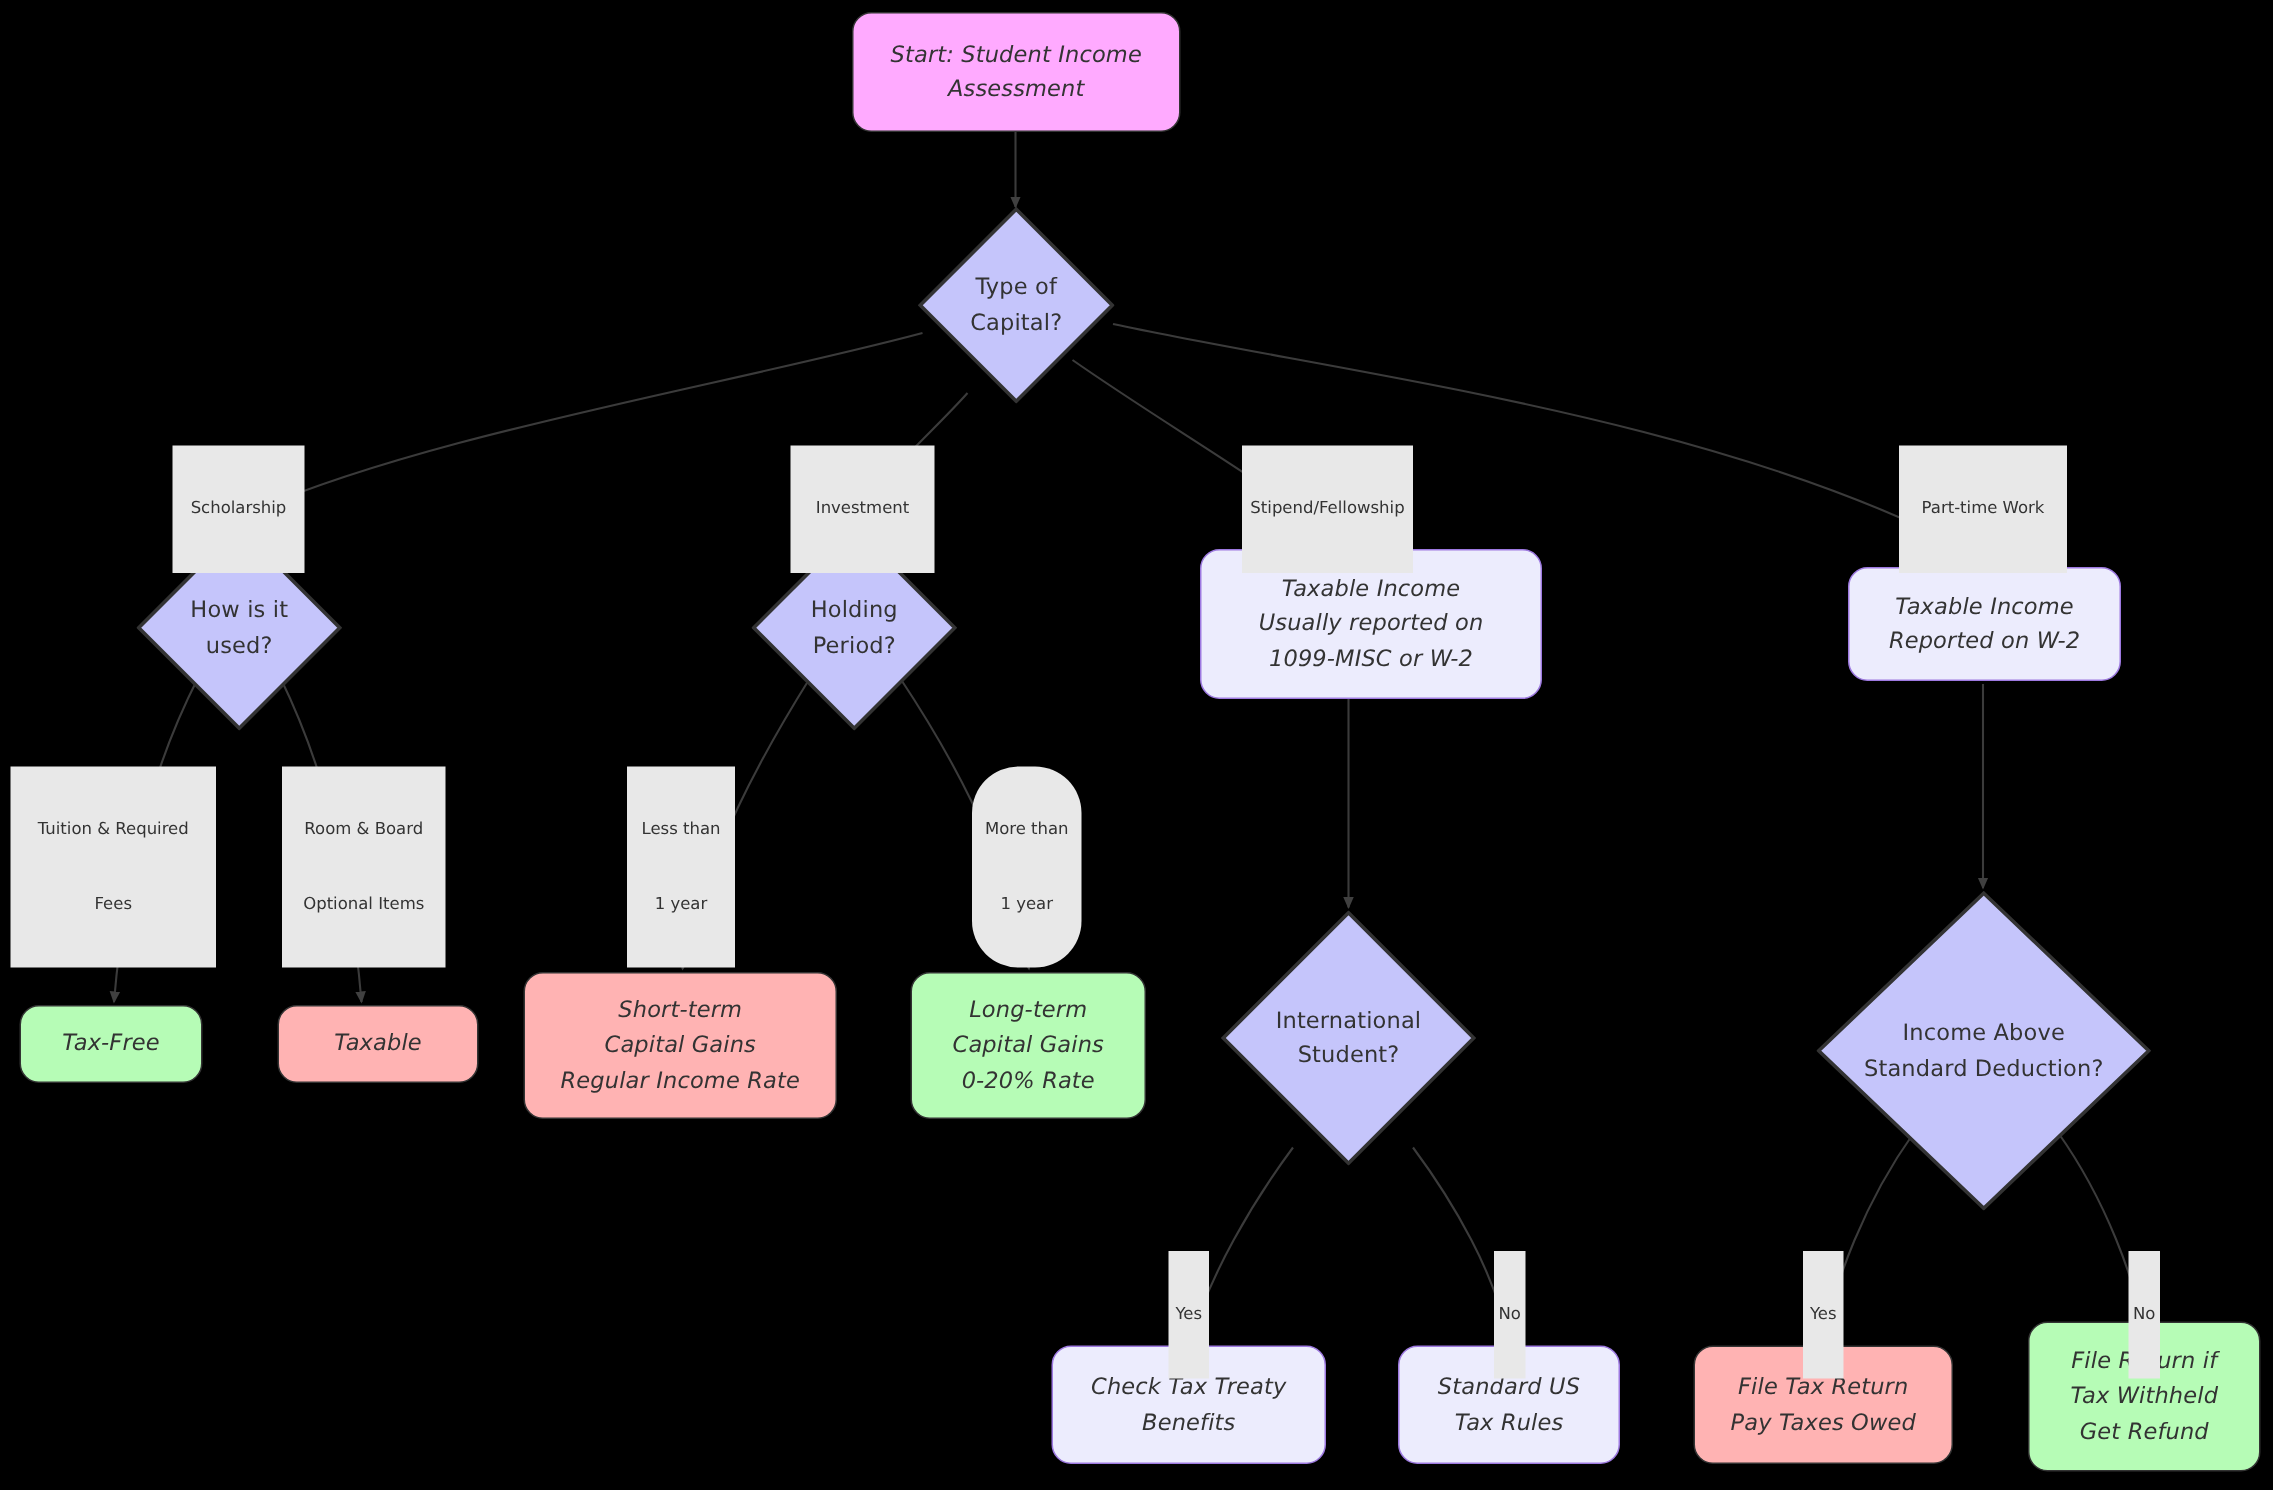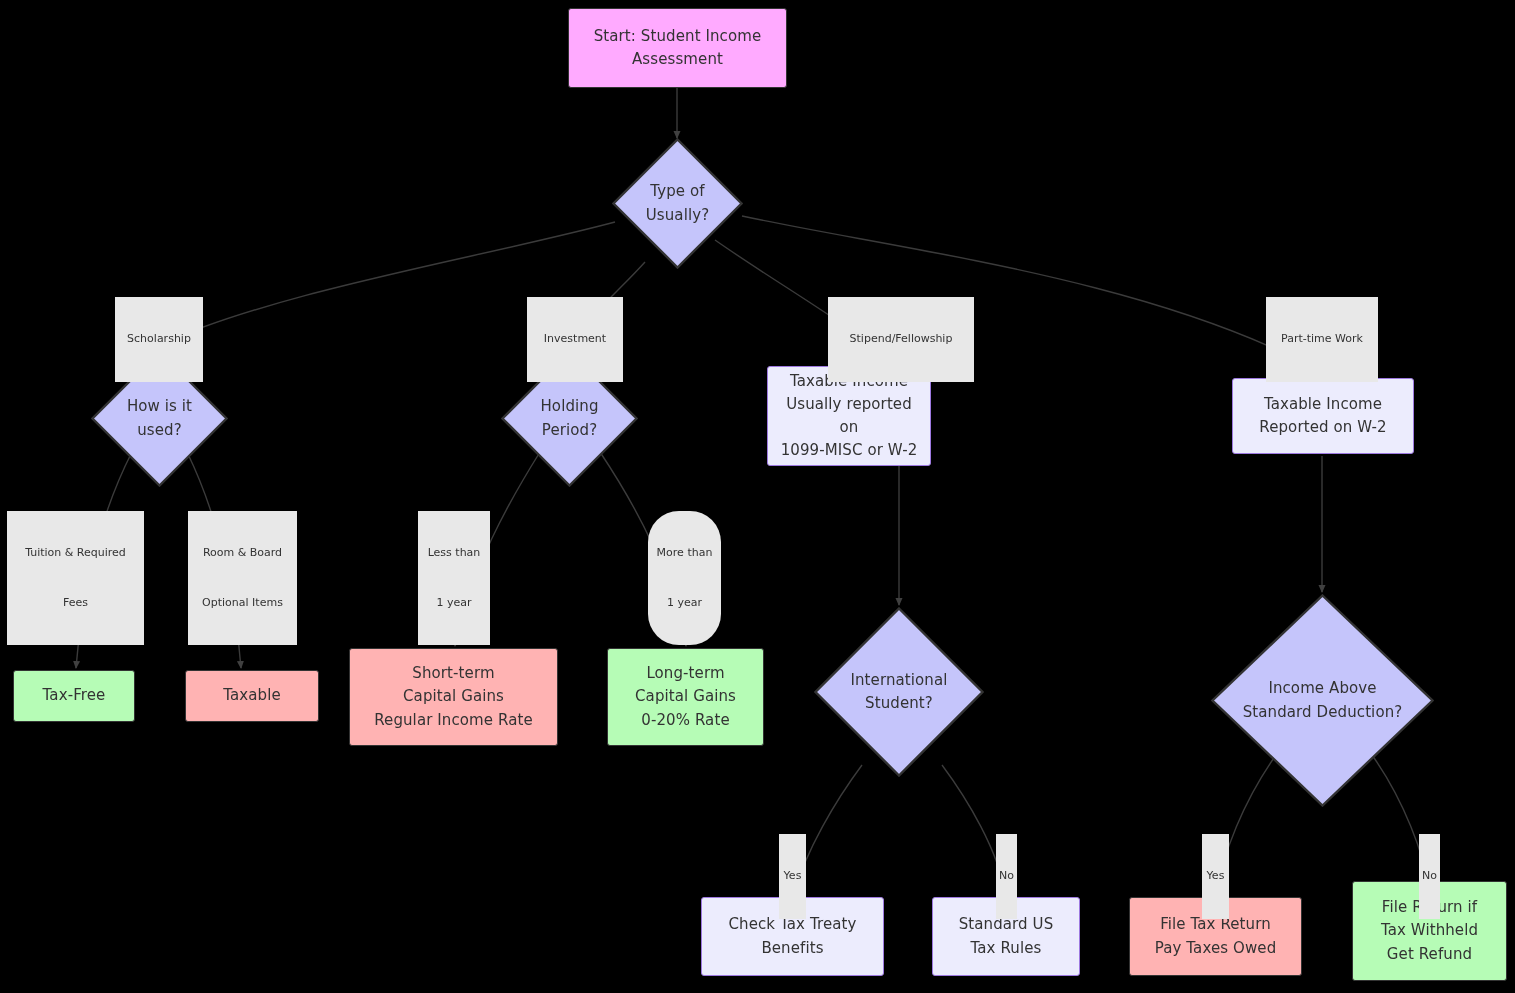--- a/index.html
+++ b/index.html
@@ -17,21 +17,21 @@
     display:flex;align-items:center;justify-content:center;
     text-align:center;
     color:#333333;
     font-size:15px;
     line-height:1.55;
     letter-spacing:.1px;
   }
   .node .lines{width:100%;padding:0 8px;}
 
   
-  .rect{border:1.6px solid #333333;border-radius:3px;}
+  .rect{border:1.6px solid #333333;border-radius:13px;font-style:italic;}
   .fill-pink   {background:#ffaaff;border-color:#333333;}
   .fill-green  {background:#b6fcb6;border-color:#333333;}
   .fill-red    {background:#ffb3b3;border-color:#333333;}
   .fill-lav    {background:#ececfd;border-color:#9d79e0;}
 
   
   .diamond{background:transparent;border:none;}
   .diamond .dshape{
     position:absolute;left:0;top:0;width:100%;height:100%;
   }
@@ -107,21 +107,21 @@
     </div>
   </div>
 
   <div class="node diamond" style="left:612px;top:138px;width:131px;height:131px;">
     <svg class="dshape" viewBox="0 0 131 131" preserveAspectRatio="none">
       <polygon points="65.5,1.5 129.5,65.5 65.5,129.5 1.5,65.5" fill="#c5c5fb" stroke="#333333" stroke-width="2.4"></polygon>
     </svg>
     <div class="dtext">
       <div class="lines">
         <div>Type of</div>
-        <div>Usually?</div>
+        <div>Capital?</div>
       </div>
     </div>
   </div>
 
   <div class="node diamond" style="left:91px;top:350px;width:137px;height:137px;">
     <svg class="dshape" viewBox="0 0 137 137" preserveAspectRatio="none">
       <polygon points="68.5,1.5 135.5,68.5 68.5,135.5 1.5,68.5" fill="#c5c5fb" stroke="#333333" stroke-width="2.4"></polygon>
     </svg>
     <div class="dtext">
       <div class="lines">
@@ -136,21 +136,21 @@
       <polygon points="68.5,1.5 135.5,68.5 68.5,135.5 1.5,68.5" fill="#c5c5fb" stroke="#333333" stroke-width="2.4"></polygon>
     </svg>
     <div class="dtext">
       <div class="lines">
         <div>Holding</div>
         <div>Period?</div>
       </div>
     </div>
   </div>
 
-  <div class="node rect fill-lav" style="left:767px;top:366px;width:164px;height:100px;align-items:center;">
+  <div class="node rect fill-lav" style="left:800px;top:366px;width:228px;height:100px;align-items:center;">
     <div class="lines">
       <div>Taxable Income</div>
       <div>Usually reported on</div>
       <div>1099-MISC or W-2</div>
     </div>
   </div>
 
   <div class="node rect fill-lav" style="left:1232px;top:378px;width:182px;height:76px;">
     <div class="lines">
       <div>Taxable Income</div>
@@ -240,21 +240,21 @@
   </div>
 
   <div class="elabel" style="left:115px;top:297px;width:88px;">
     <div>Scholarship</div>
   </div>
 
   <div class="elabel" style="left:527px;top:297px;width:96px;">
     <div>Investment</div>
   </div>
 
-  <div class="elabel" style="left:828px;top:297px;width:146px;">
+  <div class="elabel" style="left:828px;top:297px;width:114px;">
     <div>Stipend/Fellowship</div>
   </div>
 
   <div class="elabel" style="left:1266px;top:297px;width:112px;">
     <div>Part-time Work</div>
   </div>
 
   <div class="elabel" style="left:7px;top:511px;width:137px;">
     <div>Tuition &amp; Required</div>
     <div>Fees</div>

